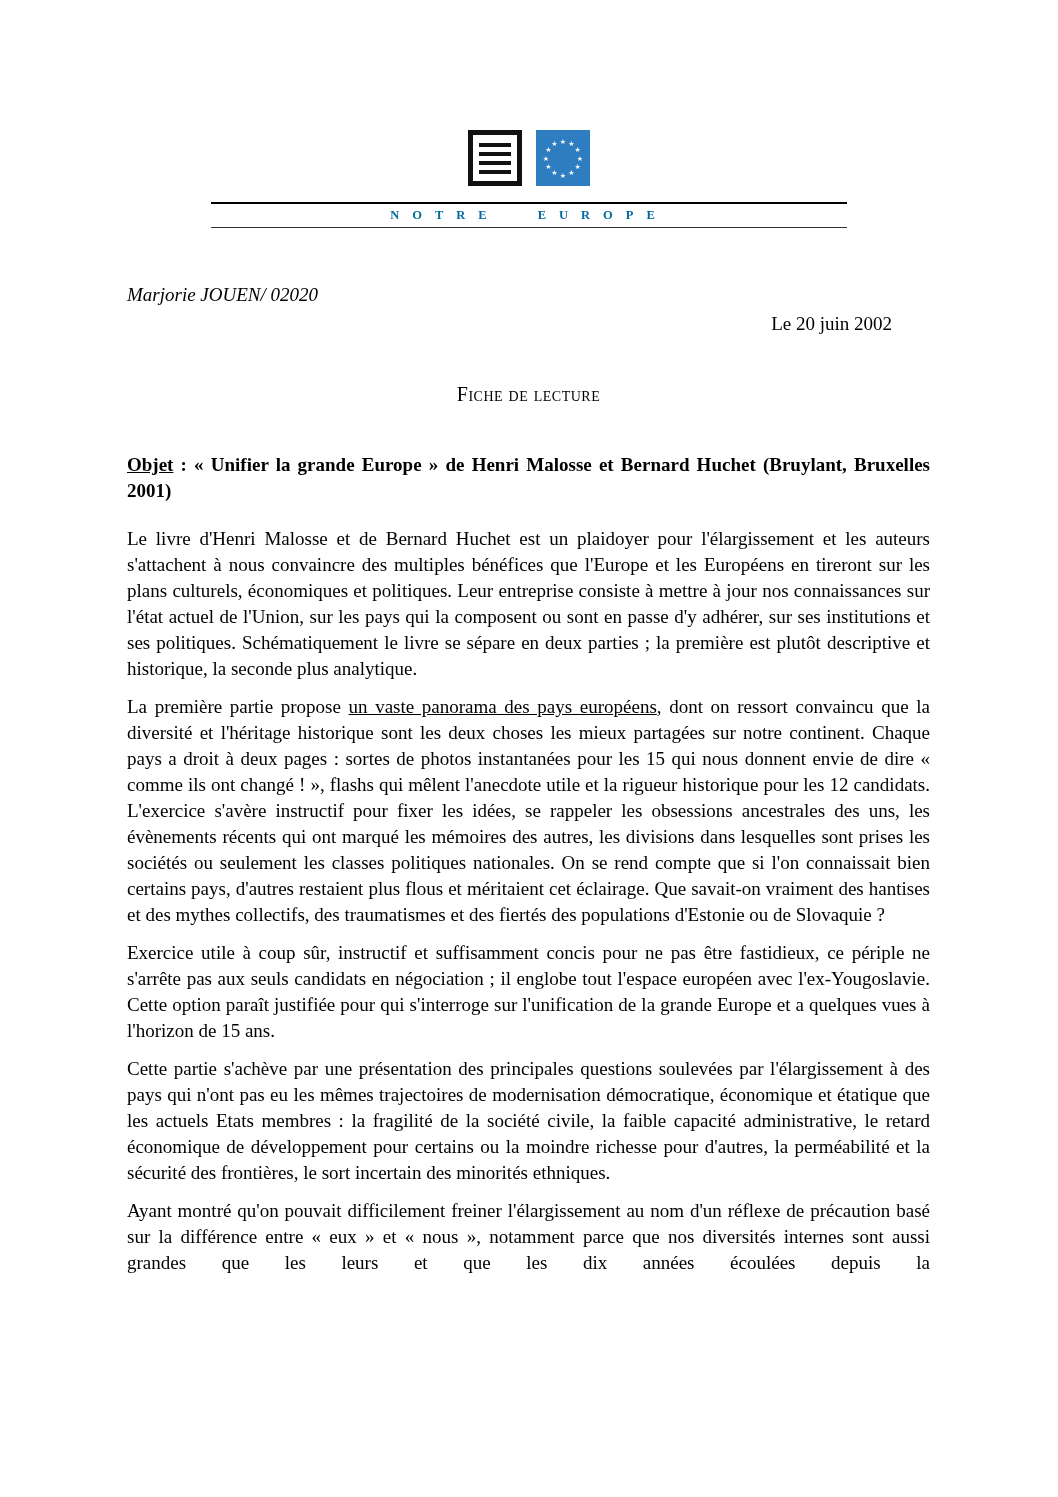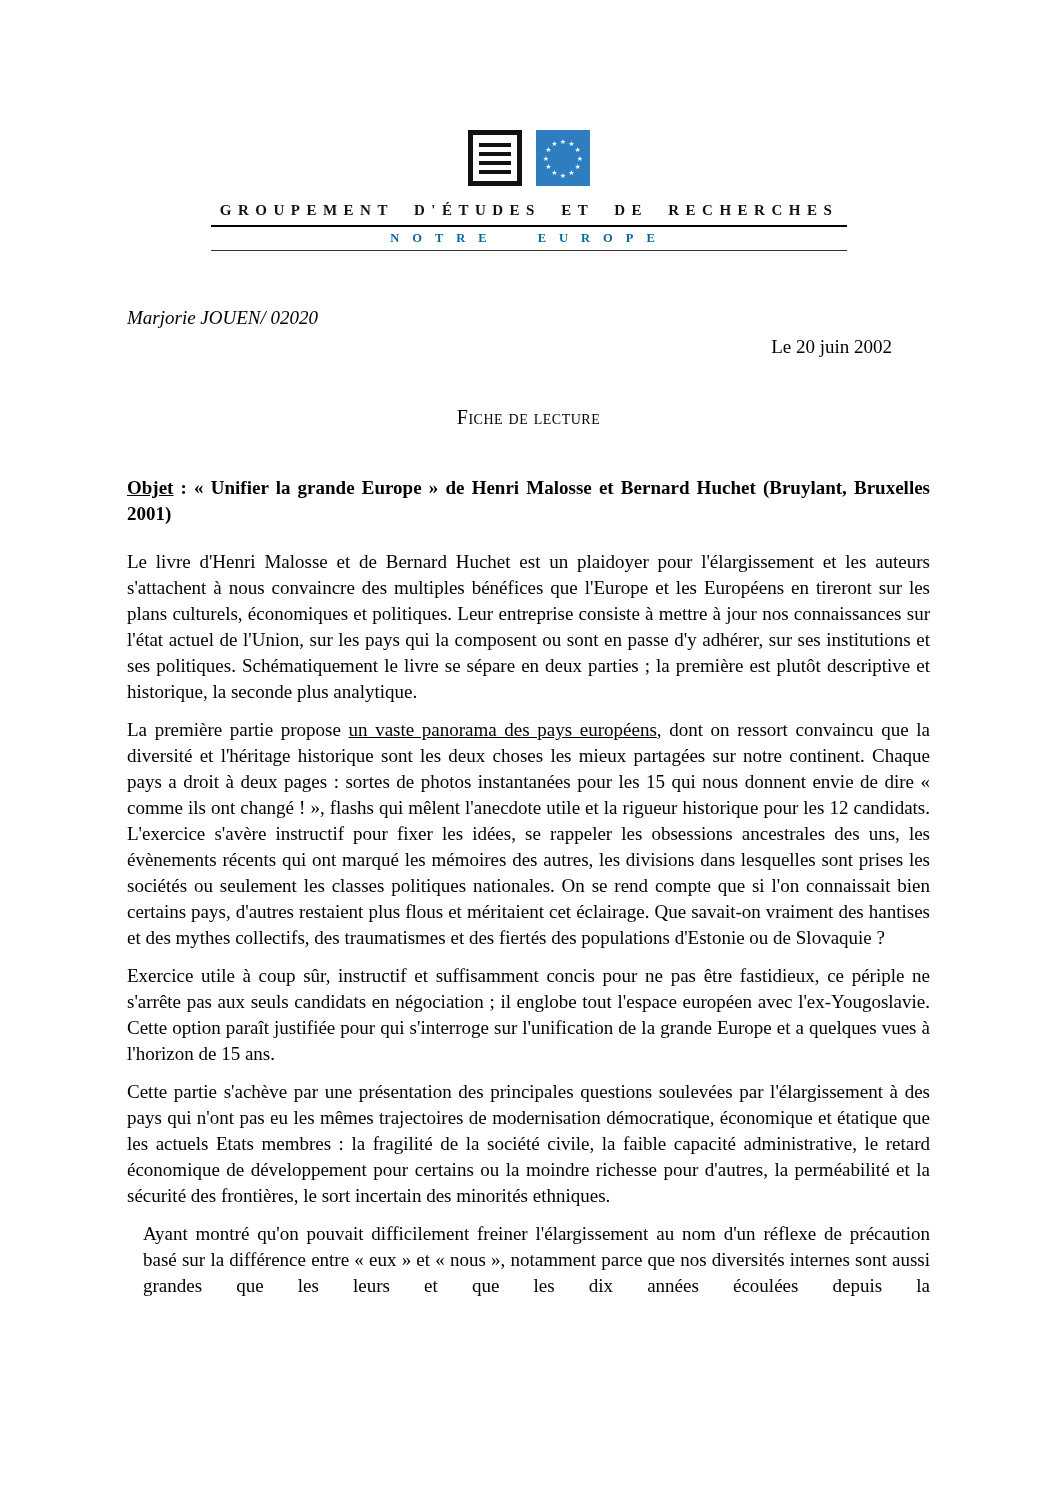--- a/index.html
+++ b/index.html
@@ -61,21 +61,21 @@
     text-align:justify;
   }
   .objet-label { text-decoration:underline; }
   .body-p {
     margin:0 0 12px 0;
     font-size:19px;
     line-height:26px;
     text-align:justify;
   }
   .body-p .u { text-decoration:underline; }
-  .body-p.continues { text-align-last:justify; margin-bottom:0;margin-left:16px; }
+  .body-p.continues { text-align-last:justify; margin-bottom:0; }
 </style>
 </head>
 <body>
 
 <div class="page">
 
   <div class="logo-row">
     <span class="logo-icon">
       <svg width="54" height="56" viewBox="0 0 54 56" aria-hidden="true">
         <rect x="2.5" y="2.5" width="49" height="51" fill="#ffffff" stroke="#111111" stroke-width="5"></rect>
@@ -100,21 +100,20 @@
           <text x="12.3" y="39">★</text>
           <text x="10" y="30.5">★</text>
           <text x="12.3" y="22">★</text>
           <text x="18.5" y="15.8">★</text>
         </g>
       </svg>
     </span>
   </div>
 
   <div class="org-block">
-    <div class="org-name">GROUPEMENT D'ÉTUDES ET DE RECHERCHES</div>
     <div class="rule rule-thick"></div>
     <div class="org-subtitle">NOTRE EUROPE</div>
     <div class="rule rule-thin"></div>
   </div>
 
   <div class="content">
 
     <div class="meta">
       <div class="author">Marjorie JOUEN/ 02020</div>
       <div class="date">Le 20 juin 2002</div>

